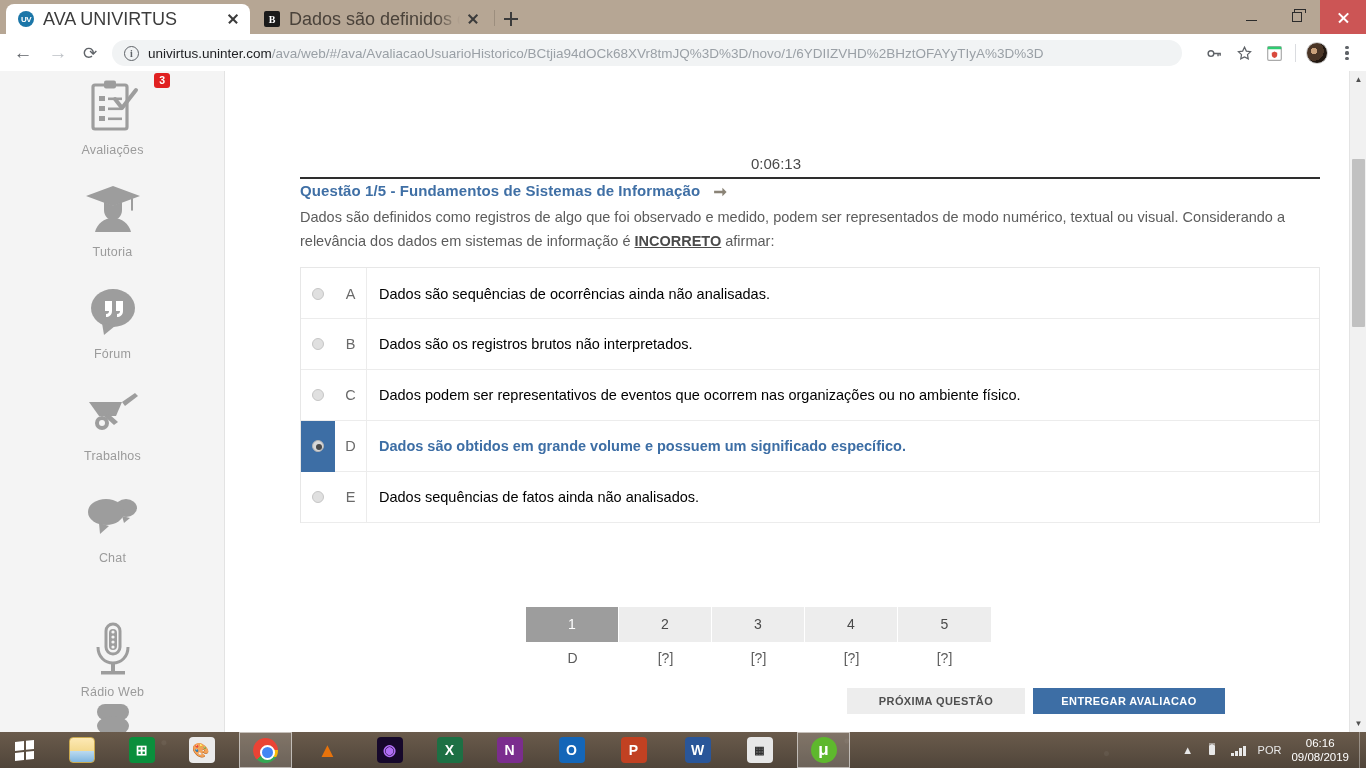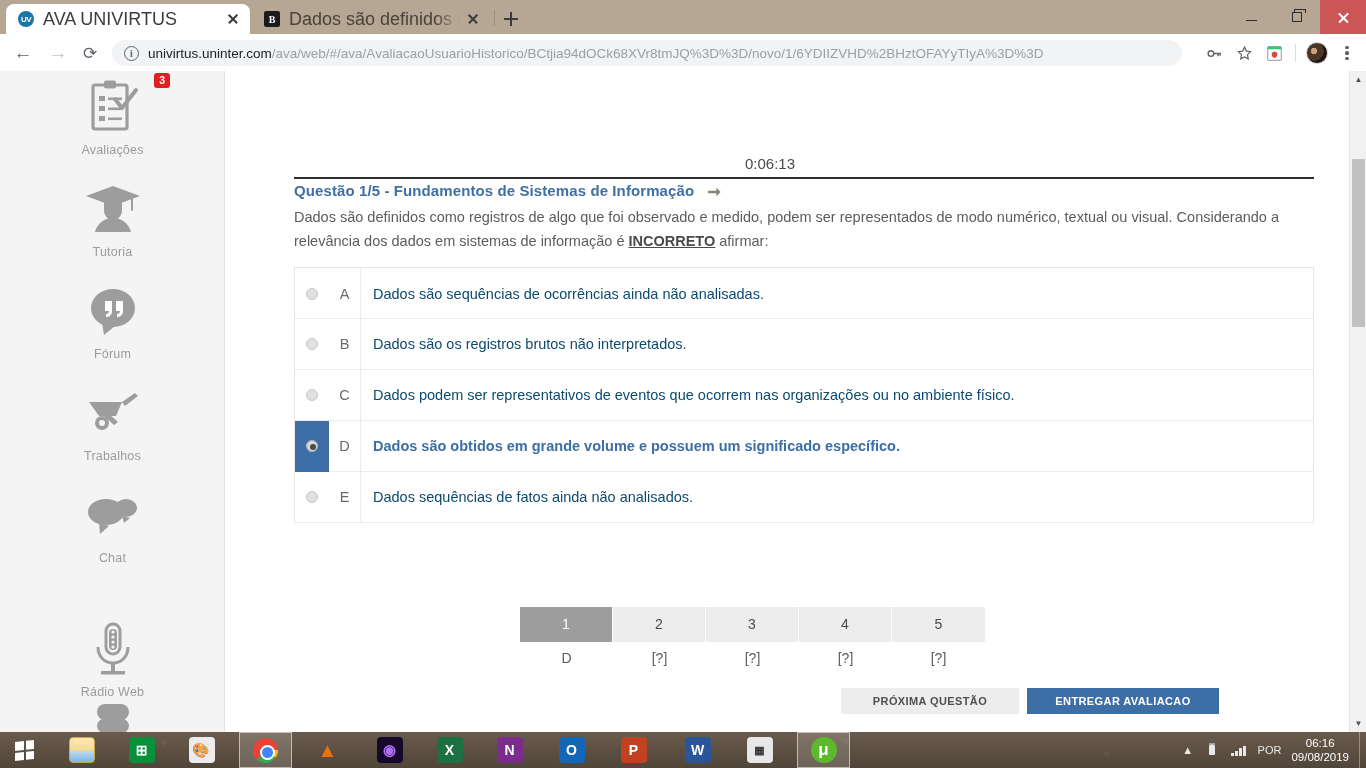--- a/index.html
+++ b/index.html
@@ -86,21 +86,21 @@
   
   .rail { position:absolute; left:0; top:0; width:225px; height:661px; background:#f4f4f4;
           border-right:1px solid #e3e3e3; }
   .rail-item { position:absolute; left:0; width:225px; text-align:center; cursor:pointer; }
   .rail-ic { height:62px; display:flex; align-items:center; justify-content:center; position:relative;}
   .rail-lbl { font-size:12.5px; color:#9b9b9b; margin-top:4px; letter-spacing:.2px;}
   .badge { position:absolute; top:-4px; right:55px; background:#e02020; color:#fff;
            font-size:10.5px; font-weight:bold; border-radius:3px; padding:1px 5px; line-height:13px;}
 
   
-  .content { position:absolute; left:226px; top:0; width:919px; height:661px; background:#fff;}
+  .content { position:absolute; left:232px; top:0; width:919px; height:661px; background:#fff;}
 
   .timer { position:absolute; left:0; top:84px; width:1088px; text-align:center;
            font-size:15px; color:#4a4a4a; }
   .qrule { position:absolute; left:68px; top:106px; width:1020px; height:2px; background:#2e2e2e;}
   .qtitle { position:absolute; left:68px; top:111px; font-size:15px; font-weight:bold; color:#3f6fa5;
             letter-spacing:.1px;}
   .qarrow { display:inline-block; margin-left:9px; color:#8a8376; font-size:16px; font-weight:bold;
             vertical-align:-1px;}
   .qtext { position:absolute; left:68px; top:134px; width:1022px; font-size:14.5px; color:#5c5c5c;
            line-height:24px;}
@@ -114,21 +114,21 @@
   .opt .radiocell { width:34px; height:51px; display:flex; align-items:center; justify-content:center;
                     flex:0 0 34px;}
   .opt.sel .radiocell { background:#3d6ea5; }
   .radio { width:12px; height:12px; border-radius:50%; background:#e0e0e0; border:1px solid #c6c6c6;}
   .opt.sel .radio { background:#d8d8d8; border:1px solid #b4b4b4; position:relative;}
   .opt.sel .radio::after{ content:""; position:absolute; left:3px; top:3px; width:6px; height:6px;
                           border-radius:50%; background:#4a4a4a;}
   .opt .letter { width:31px; text-align:center; font-size:14.5px; color:#6a6a6a; flex:0 0 31px;}
   .opt.sel .letter { color:#6a6a6a; }
   .opt .divider { width:1px; height:51px; background:#ececec; flex:0 0 1px;}
-  .opt .otext { padding-left:12px; font-size:14.5px; color:#0c4a6e;}
+  .opt .otext { padding-left:12px; font-size:14.5px; color:#000000;}
   .opt.sel .otext { color:#3d6ea5; font-weight:bold;}
 
   .qnav { position:absolute; left:294px; top:536px; display:flex; }
   .qnav-col { width:93px; text-align:center; }
   .qnav-pill { height:35px; line-height:35px; font-size:14px; background:#ededed; color:#4a4a4a;
                border-right:1px solid #ffffff; cursor:pointer;}
   .qnav-col:last-child .qnav-pill { border-right:none; }
   .qnav-col.active .qnav-pill { background:#9d9d9d; color:#ffffff; }
   .qnav-ans { margin-top:8px; font-size:14px; color:#5c5c5c; }
 

